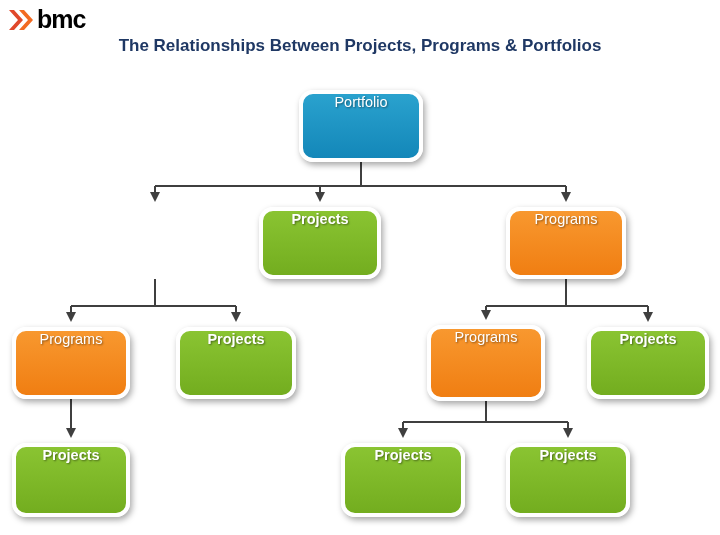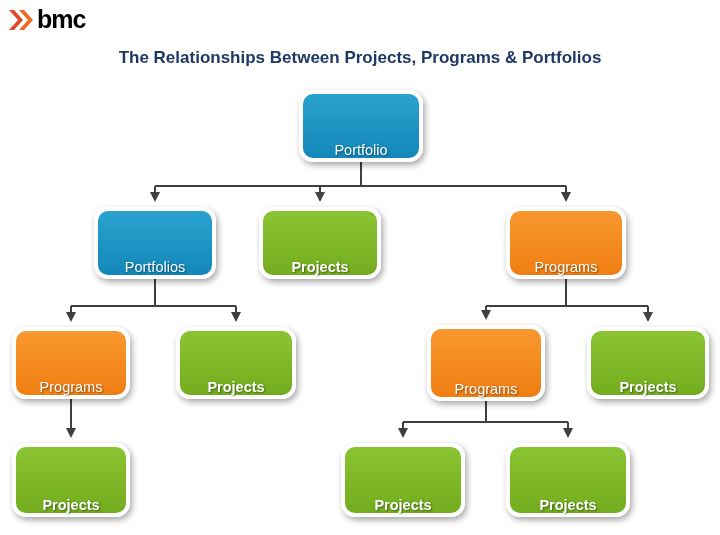--- a/index.html
+++ b/index.html
@@ -1,26 +1,26 @@
 <!DOCTYPE html>
 <html><head>
 <meta charset="utf-8">
 <style>
   html,body { margin:0; padding:0; background:#ffffff; font-family:"Liberation Sans", sans-serif; }
   .canvas { position:relative; width:720px; height:535px; background:#ffffff; overflow:hidden; }
 
   .logo { position:absolute; top:7px; left:8px; display:flex; align-items:center; gap:3px; }
   .logo-text { font-size:25px; font-weight:bold; color:#000000; letter-spacing:-1px; line-height:1; }
 
-  .title { position:absolute; top:48px; left:0; width:100%; text-align:center;
+  .title { position:absolute; top:36px; left:0; width:100%; text-align:center;
            font-size:17px; font-weight:bold; color:#1f3864; }
 
   .node { position:absolute; box-sizing:border-box; border:4px solid #ffffff; border-radius:14px;
           box-shadow:2px 3px 6px rgba(0,0,0,0.35);
-          display:flex; align-items:flex-end; justify-content:center;
+          display:flex; align-items:flex-start; justify-content:center;
           color:#ffffff; font-size:14.5px; text-shadow:1px 1px 2px rgba(0,0,0,0.45); }
   .node.blue   { background:linear-gradient(to bottom,#2aa2ce,#1387b9); }
   .node.green  { background:linear-gradient(to bottom,#8ac432,#73ad1f);font-weight:bold; }
   .node.orange { background:linear-gradient(to bottom,#f8982f,#f07e12); }
 
   .connectors { position:absolute; top:0; left:0; pointer-events:none; }
 </style>
 </head>
 <body>
 
@@ -66,23 +66,20 @@
     </svg>
     <span class="logo-text">bmc</span>
   </div>
 
   <div class="title">The Relationships Between Projects, Programs &amp; Portfolios</div>
 
   <div class="node blue" style="left:299px;top:90px;width:124px;height:72px;">
     <span>Portfolio</span>
   </div>
 
-  <div class="node blue" style="left:94px;top:207px;width:122px;height:72px;">
-    <span>Portfolios</span>
-  </div>
   <div class="node green" style="left:259px;top:207px;width:122px;height:72px;">
     <span>Projects</span>
   </div>
   <div class="node orange" style="left:506px;top:207px;width:120px;height:72px;">
     <span>Programs</span>
   </div>
 
   <div class="node orange" style="left:12px;top:327px;width:118px;height:72px;">
     <span>Programs</span>
   </div>

